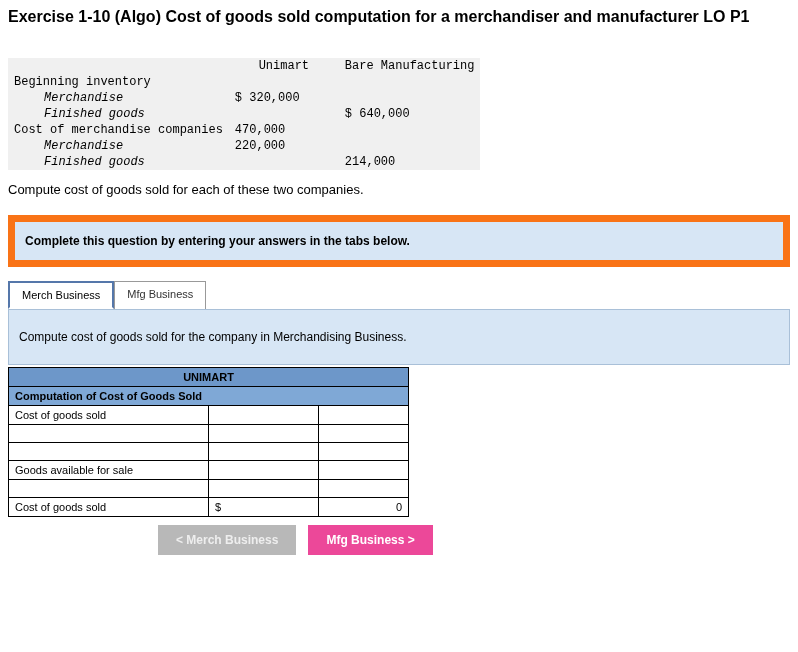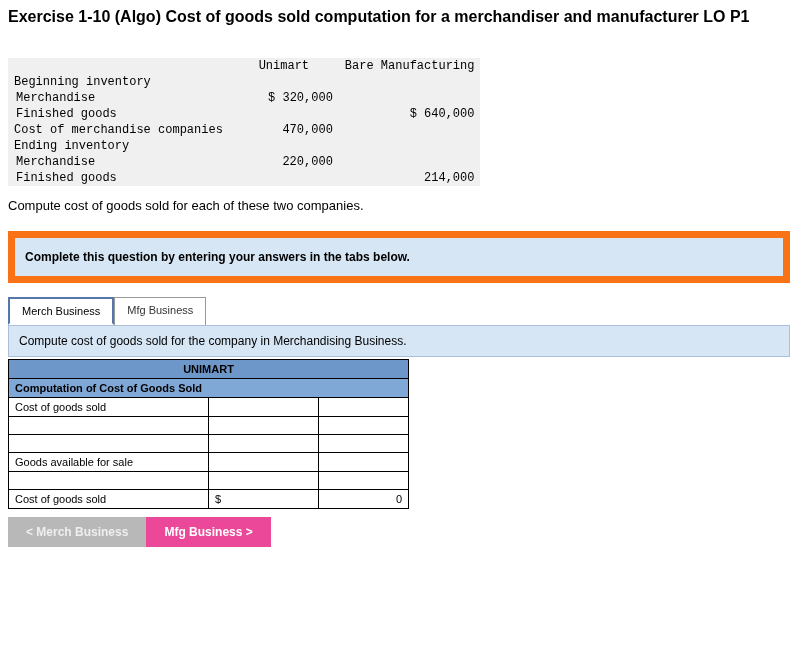--- a/index.html
+++ b/index.html
@@ -1,39 +1,39 @@
 <!DOCTYPE html>
 <html><head>
 <meta charset="utf-8">
 <style>
   * { box-sizing: border-box; margin: 0; padding: 0; }
   body { font-family: Arial, sans-serif; font-size: 12px; color: #000; background: #fff; padding: 8px; width: 798px; }
   .title { font-size: 16px; font-weight: bold; margin-bottom: 32px; }
   .data-table { border-collapse: collapse; margin-bottom: 12px; background:#f0f0f0;}
   .data-table td { padding: 1px 6px; font-family: 'Courier New', monospace; font-size: 12px; }
   .data-table .head-row td { text-align: center;}
-  .data-table .num { text-align: right; min-width:110px;}
+  .data-table .num { text-align: left; min-width:110px;}
   .data-table .label { min-width: 220px; }
-  .data-table .indent { padding-left: 8px; }
+  .data-table .indent { padding-left: 36px; font-style: italic; }
   .instruction { font-size: 13px; margin: 10px 0 18px 0; }
   .blue-box { background: #d7e6f5; border: 7px solid #f97316; padding: 12px 10px; margin-bottom: 14px; font-weight: bold; font-size:12px;}
   .tabs { display: flex; border-bottom: 1px solid #999; margin-bottom:-1px;}
   .tab { padding: 6px 12px; border: 1px solid #999; border-bottom: none; background: #fff; cursor: pointer; font-size: 11px; text-align:center; min-width:70px;}
   .tab.active { border: 2px solid #5577aa; border-bottom: 2px solid #fff; position: relative; z-index: 2; font-weight:normal;}
   .tab.inactive { color: #333; }
-  .tab-instruction-bar { background:#d7e6f5; border:1px solid #a9c0d8; padding:8px 10px; font-size:12px; margin-top:0;}
+  .tab-instruction-bar { background:#d7e6f5; border:1px solid #a9c0d8; padding:20px 10px; font-size:12px; margin-top:0;}
   .comp-wrap { margin-top:0px; }
   .comp-table { border-collapse: collapse; margin-top:2px;}
   .comp-table td, .comp-table th { border: 1px solid #000; padding: 3px 6px; font-size: 11px; height:18px;}
   .comp-table .header-blue { background: #6d97c9; color:#000; font-weight: bold; text-align: center; }
   .comp-table .header-blue2 { background: #7fa8d6; font-weight: bold; text-align: left; }
   .comp-table .col1 { width: 200px; }
   .comp-table .col2 { width: 110px; text-align:right;}
   .comp-table .col3 { width: 90px; text-align:right;}
-  .nav-buttons { display: flex; margin-top: 8px; }
+  .nav-buttons { display: flex; gap: 12px; margin-top: 8px; margin-left:150px;}
   .nav-btn { padding: 8px 18px; font-size: 12px; font-weight: bold; color:#fff; border:none; cursor:default;}
   .nav-btn.prev { background: #b8b8b8; color:#eee;}
   .nav-btn.next { background: #ec4899; cursor:pointer;}
 </style>
 </head>
 <body>
 
 <div class="title">Exercise 1-10 (Algo) Cost of goods sold computation for a merchandiser and manufacturer LO P1</div>
 
 <table class="data-table">
@@ -54,25 +54,20 @@
         <td class="num"></td>
       </tr>
   <tr>
         <td class="label indent">Finished goods</td>
         <td class="num"></td>
         <td class="num">$ 640,000</td>
       </tr>
   <tr>
         <td class="label">Cost of merchandise companies</td>
         <td class="num">470,000</td>
-        <td class="num"></td>
-      </tr>
-  <tr>
-        <td class="label">Ending inventory</td>
-        <td class="num"></td>
         <td class="num"></td>
       </tr>
   <tr>
         <td class="label indent">Merchandise</td>
         <td class="num">220,000</td>
         <td class="num"></td>
       </tr>
   <tr>
         <td class="label indent">Finished goods</td>
         <td class="num"></td>

